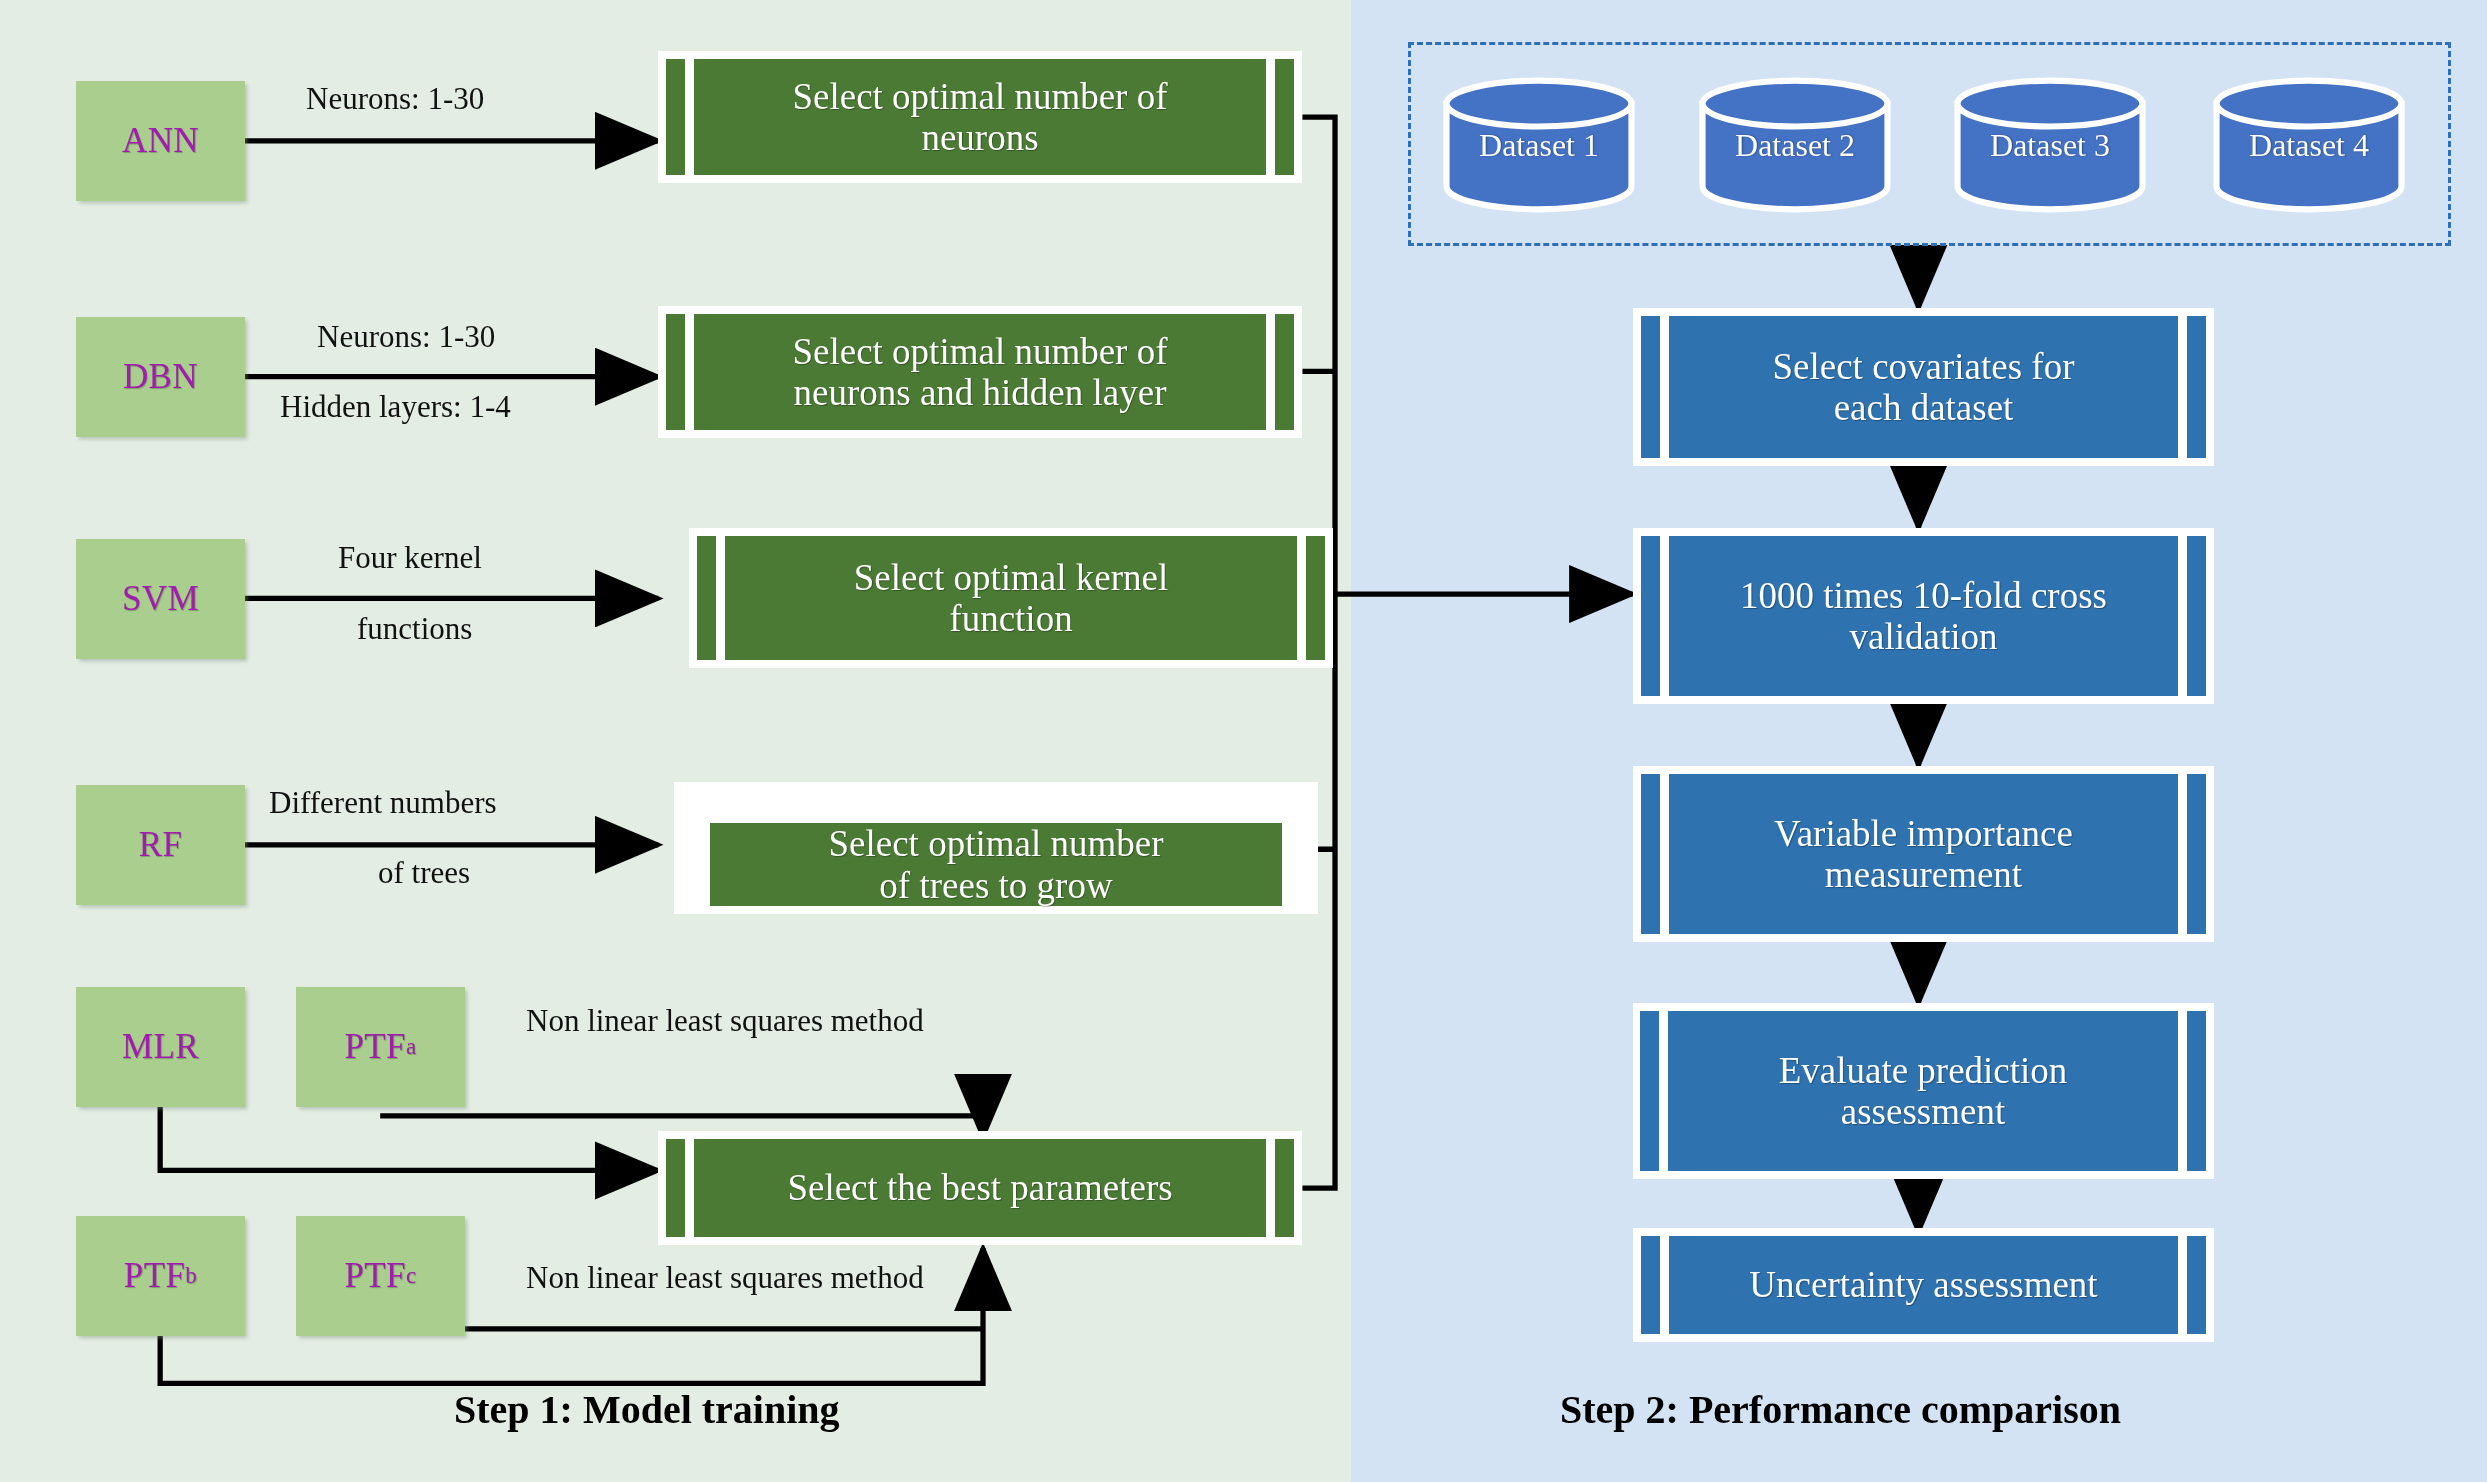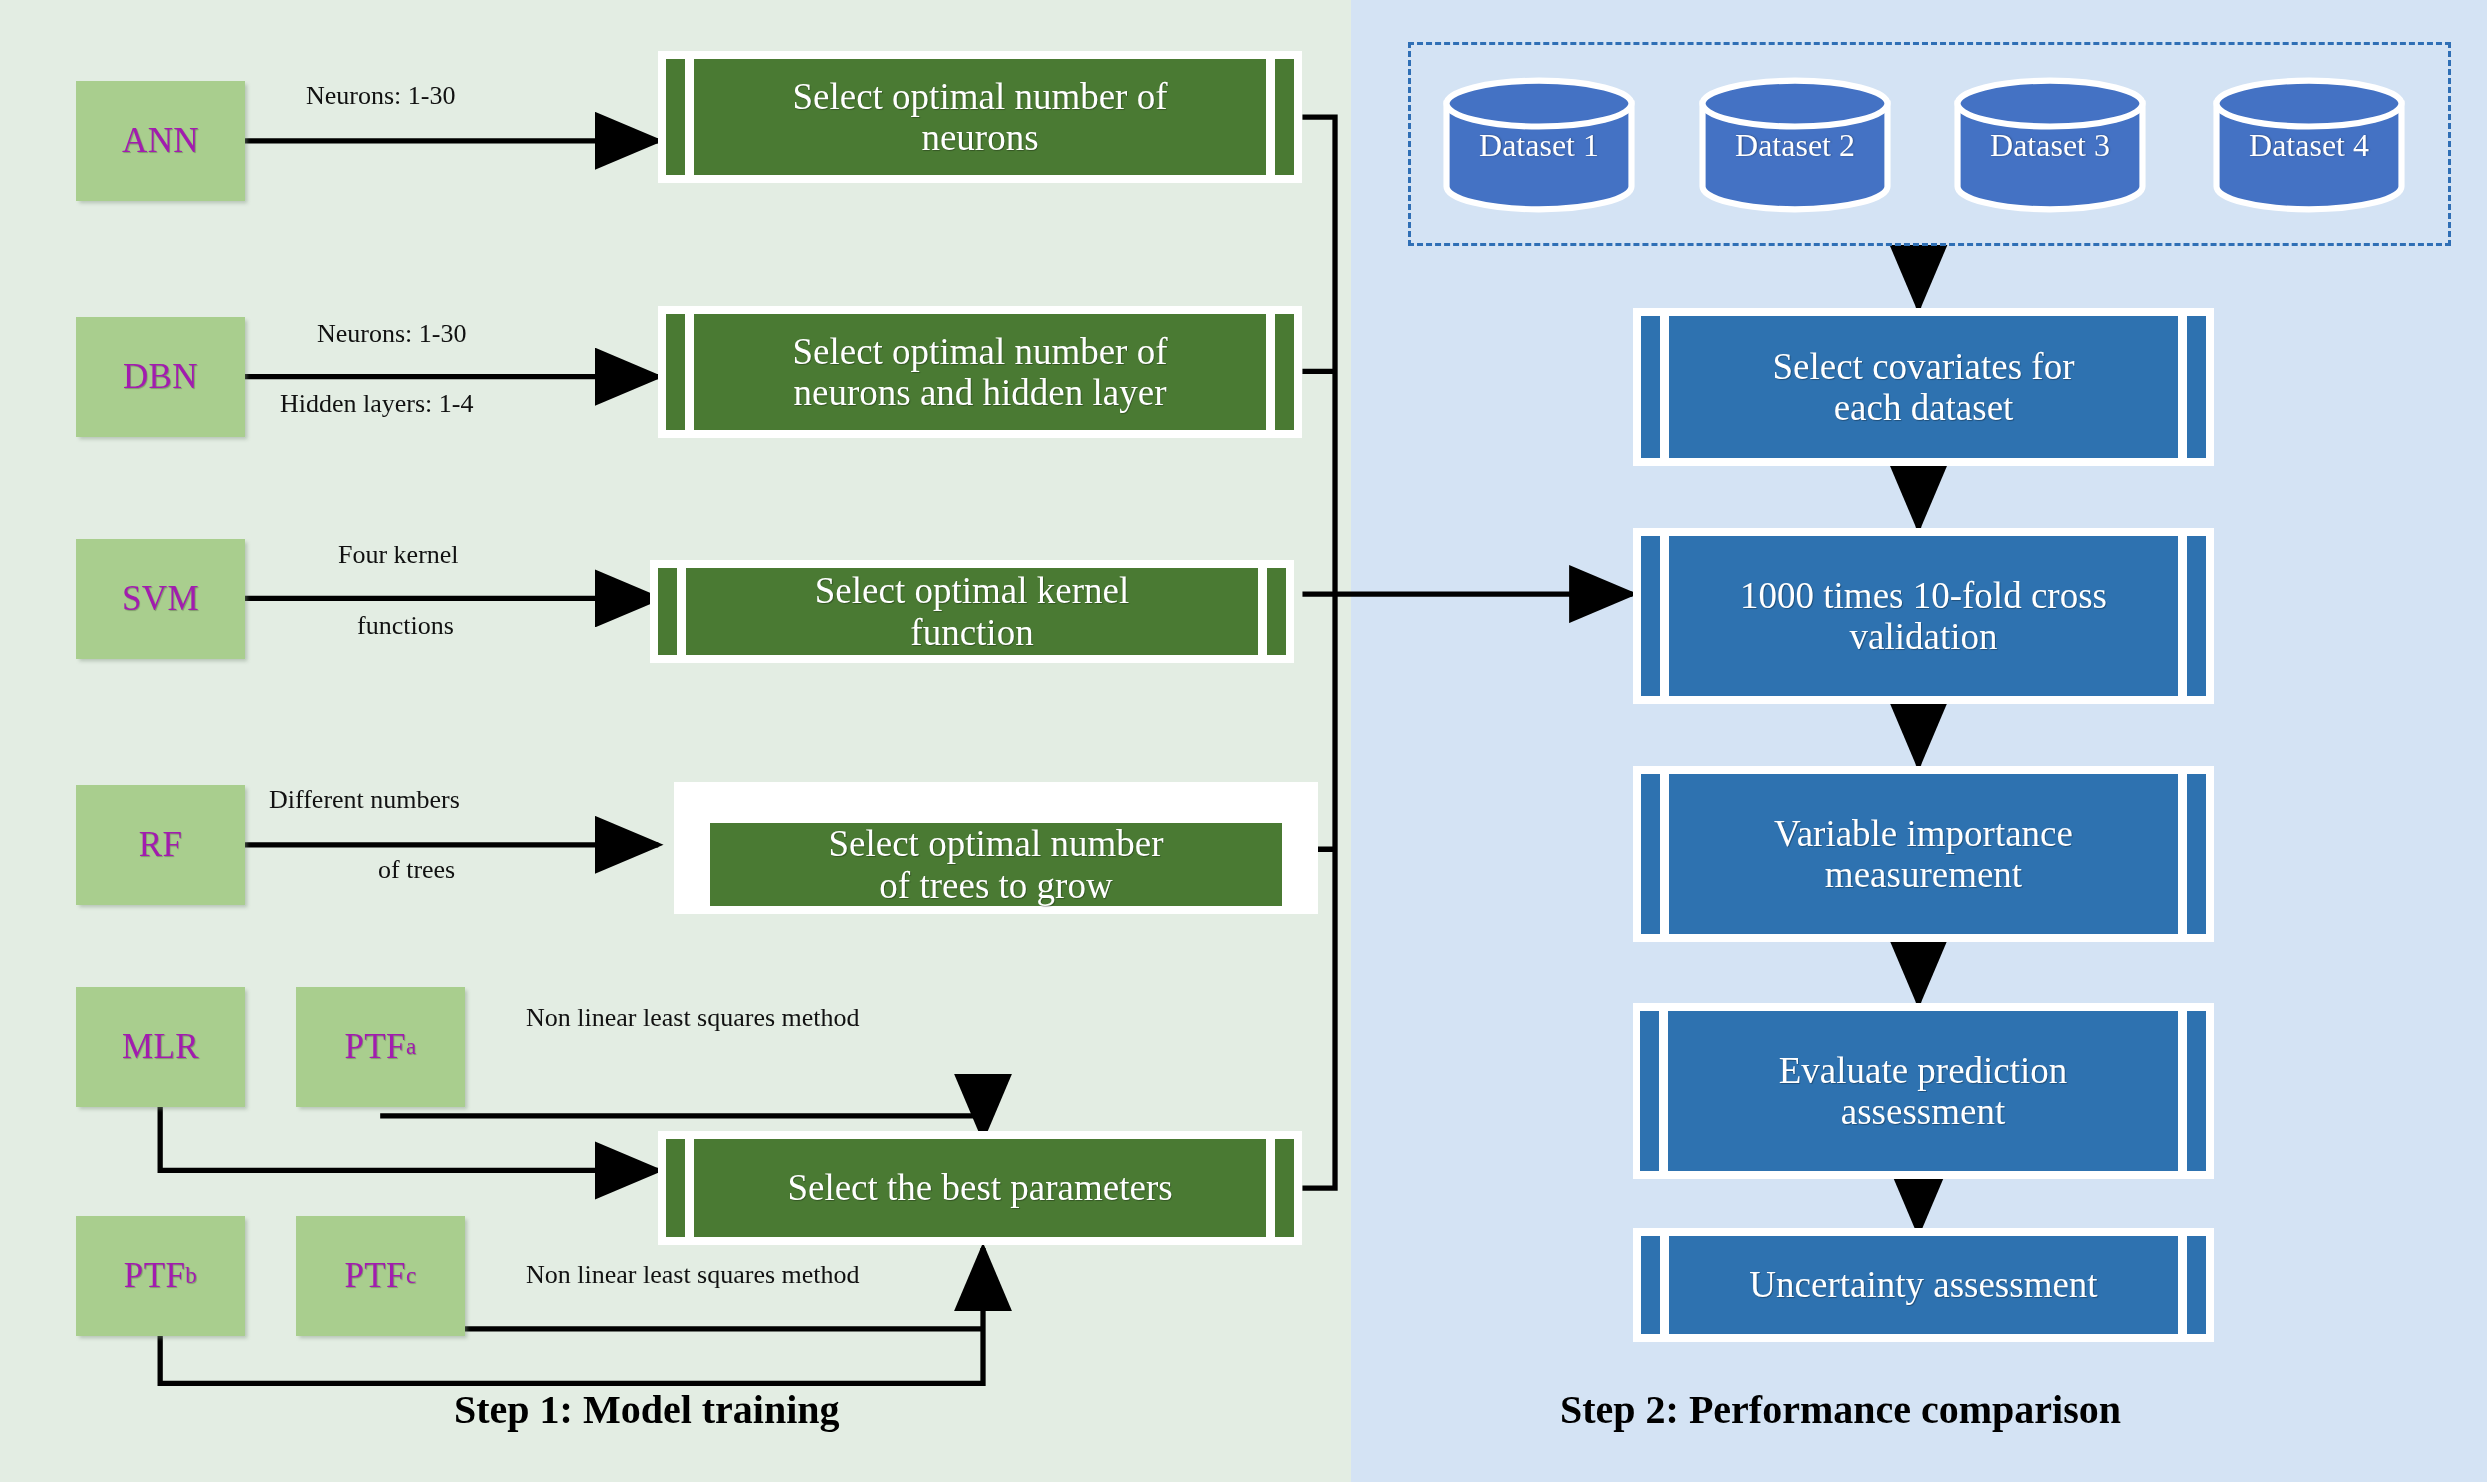--- a/index.html
+++ b/index.html
@@ -29,21 +29,21 @@
         padding:8px;box-sizing:border-box;}
   .proc .bar{width:19.4px;flex:0 0 19.4px;}
   .proc .body{flex:1 1 auto;margin:0 8.8px;display:flex;align-items:center;
               justify-content:center;text-align:center;color:#ffffff;
               font-size:37px;line-height:1.12;padding:0 8.8px;box-sizing:border-box;
               text-shadow:0.9px 0.9px 0.9px rgba(0,0,0,.3);}
   .green .bar,.green .body{background:#4a7a33;}
   .blue  .bar,.blue  .body{background:#2e72b0;}
 
   
-  .elabel{position:absolute;font-size:26px;color:#111111;white-space:nowrap;}
+  .elabel{position:absolute;font-size:31px;color:#111111;white-space:nowrap;}
 
   
   #ds-box{position:absolute;border:3.5px dashed #2f6fb5;box-sizing:border-box;}
 
   
   .cyl{position:absolute;}
   .cyl .lbl{position:absolute;left:0;right:0;top:50%;transform:translateY(-50%);
             text-align:center;color:#ffffff;font-size:32px;
             text-shadow:0.9px 0.9px 1.8px rgba(0,0,0,.35);z-index:3;white-space:nowrap;}
 
@@ -156,21 +156,21 @@
 
   <div class="proc green" style="left:658px;top:306px;width:644px;height:132px;">
     <div class="bar"></div>
     <div class="body">
       <span><span>Select optimal number of</span><br>
             <span>neurons and hidden layer</span></span>
     </div>
     <div class="bar"></div>
   </div>
 
-  <div class="proc green" style="left:650px;top:528px;width:644px;height:103px;margin-top:32px;">
+  <div class="proc green" style="left:689px;top:528px;width:644px;height:140px;">
     <div class="bar"></div>
     <div class="body">
       <span><span>Select optimal kernel</span><br>
             <span>function</span></span>
     </div>
     <div class="bar"></div>
   </div>
 
   <div class="proc green" style="left:674px;top:782px;width:644px;height:132px;align-items:flex-end;">
     <div class="bar"></div>

